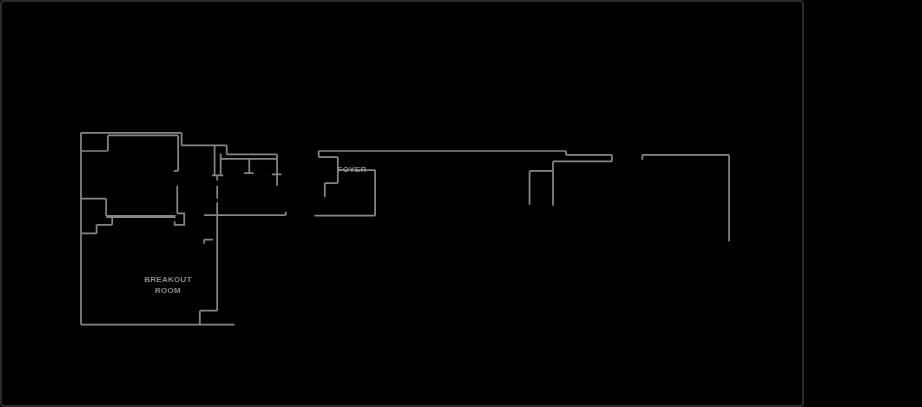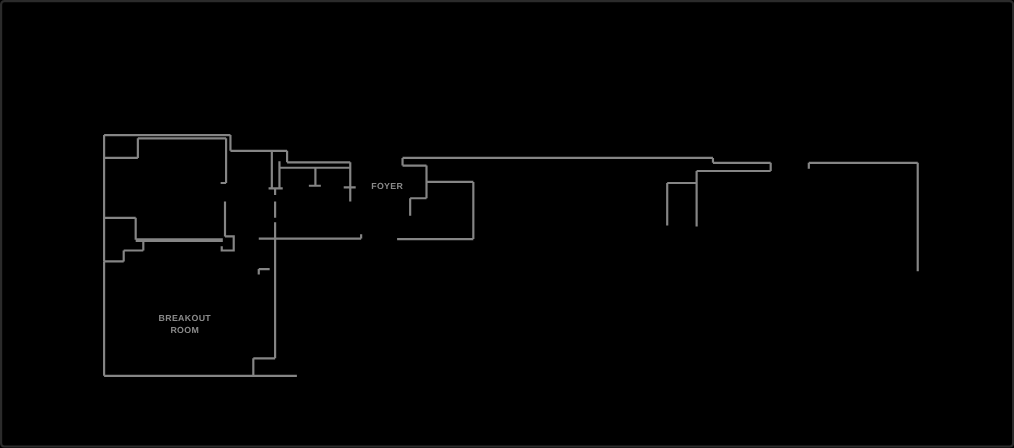--- a/index.html
+++ b/index.html
@@ -2,21 +2,21 @@
 <html><head>
 <meta charset="utf-8">
 <style>
   html, body {
     margin: 0;
     padding: 0;
     background: #000000;
   }
   .frame {
     position: relative;
-    width: 922px;
+    width: 804px;
     height: 407px;
     box-sizing: border-box;
     background: #000000;
     border: 2px solid #2b2b2b;
     border-radius: 4px;
     overflow: hidden;
     font-family: "Liberation Sans", sans-serif;
   }
   .plan-svg {
     position: absolute;
@@ -99,15 +99,15 @@
       <polyline points="635,155 635,206" fill="none" stroke="#858585" stroke-width="2"></polyline>
       <polyline points="608,166 635,166" fill="none" stroke="#858585" stroke-width="2"></polyline>
       <polyline points="608,166 608,205" fill="none" stroke="#858585" stroke-width="2"></polyline>
       <polyline points="738,147.5 838,147.5" fill="none" stroke="#858585" stroke-width="2"></polyline>
       <polyline points="738,147.5 738,153" fill="none" stroke="#858585" stroke-width="2"></polyline>
       <polyline points="838,147.5 838,247" fill="none" stroke="#858585" stroke-width="2"></polyline>
     </svg>
 
   <div class="room-label" style="left: 350px; top: 166.5px;">FOYER</div>
 
-  <div class="room-label" style="left: 166px; top: 293px;">BREAKOUT
+  <div class="room-label" style="left: 166px; top: 283px;">BREAKOUT
 ROOM</div>
 </div>
 
 </body></html>

